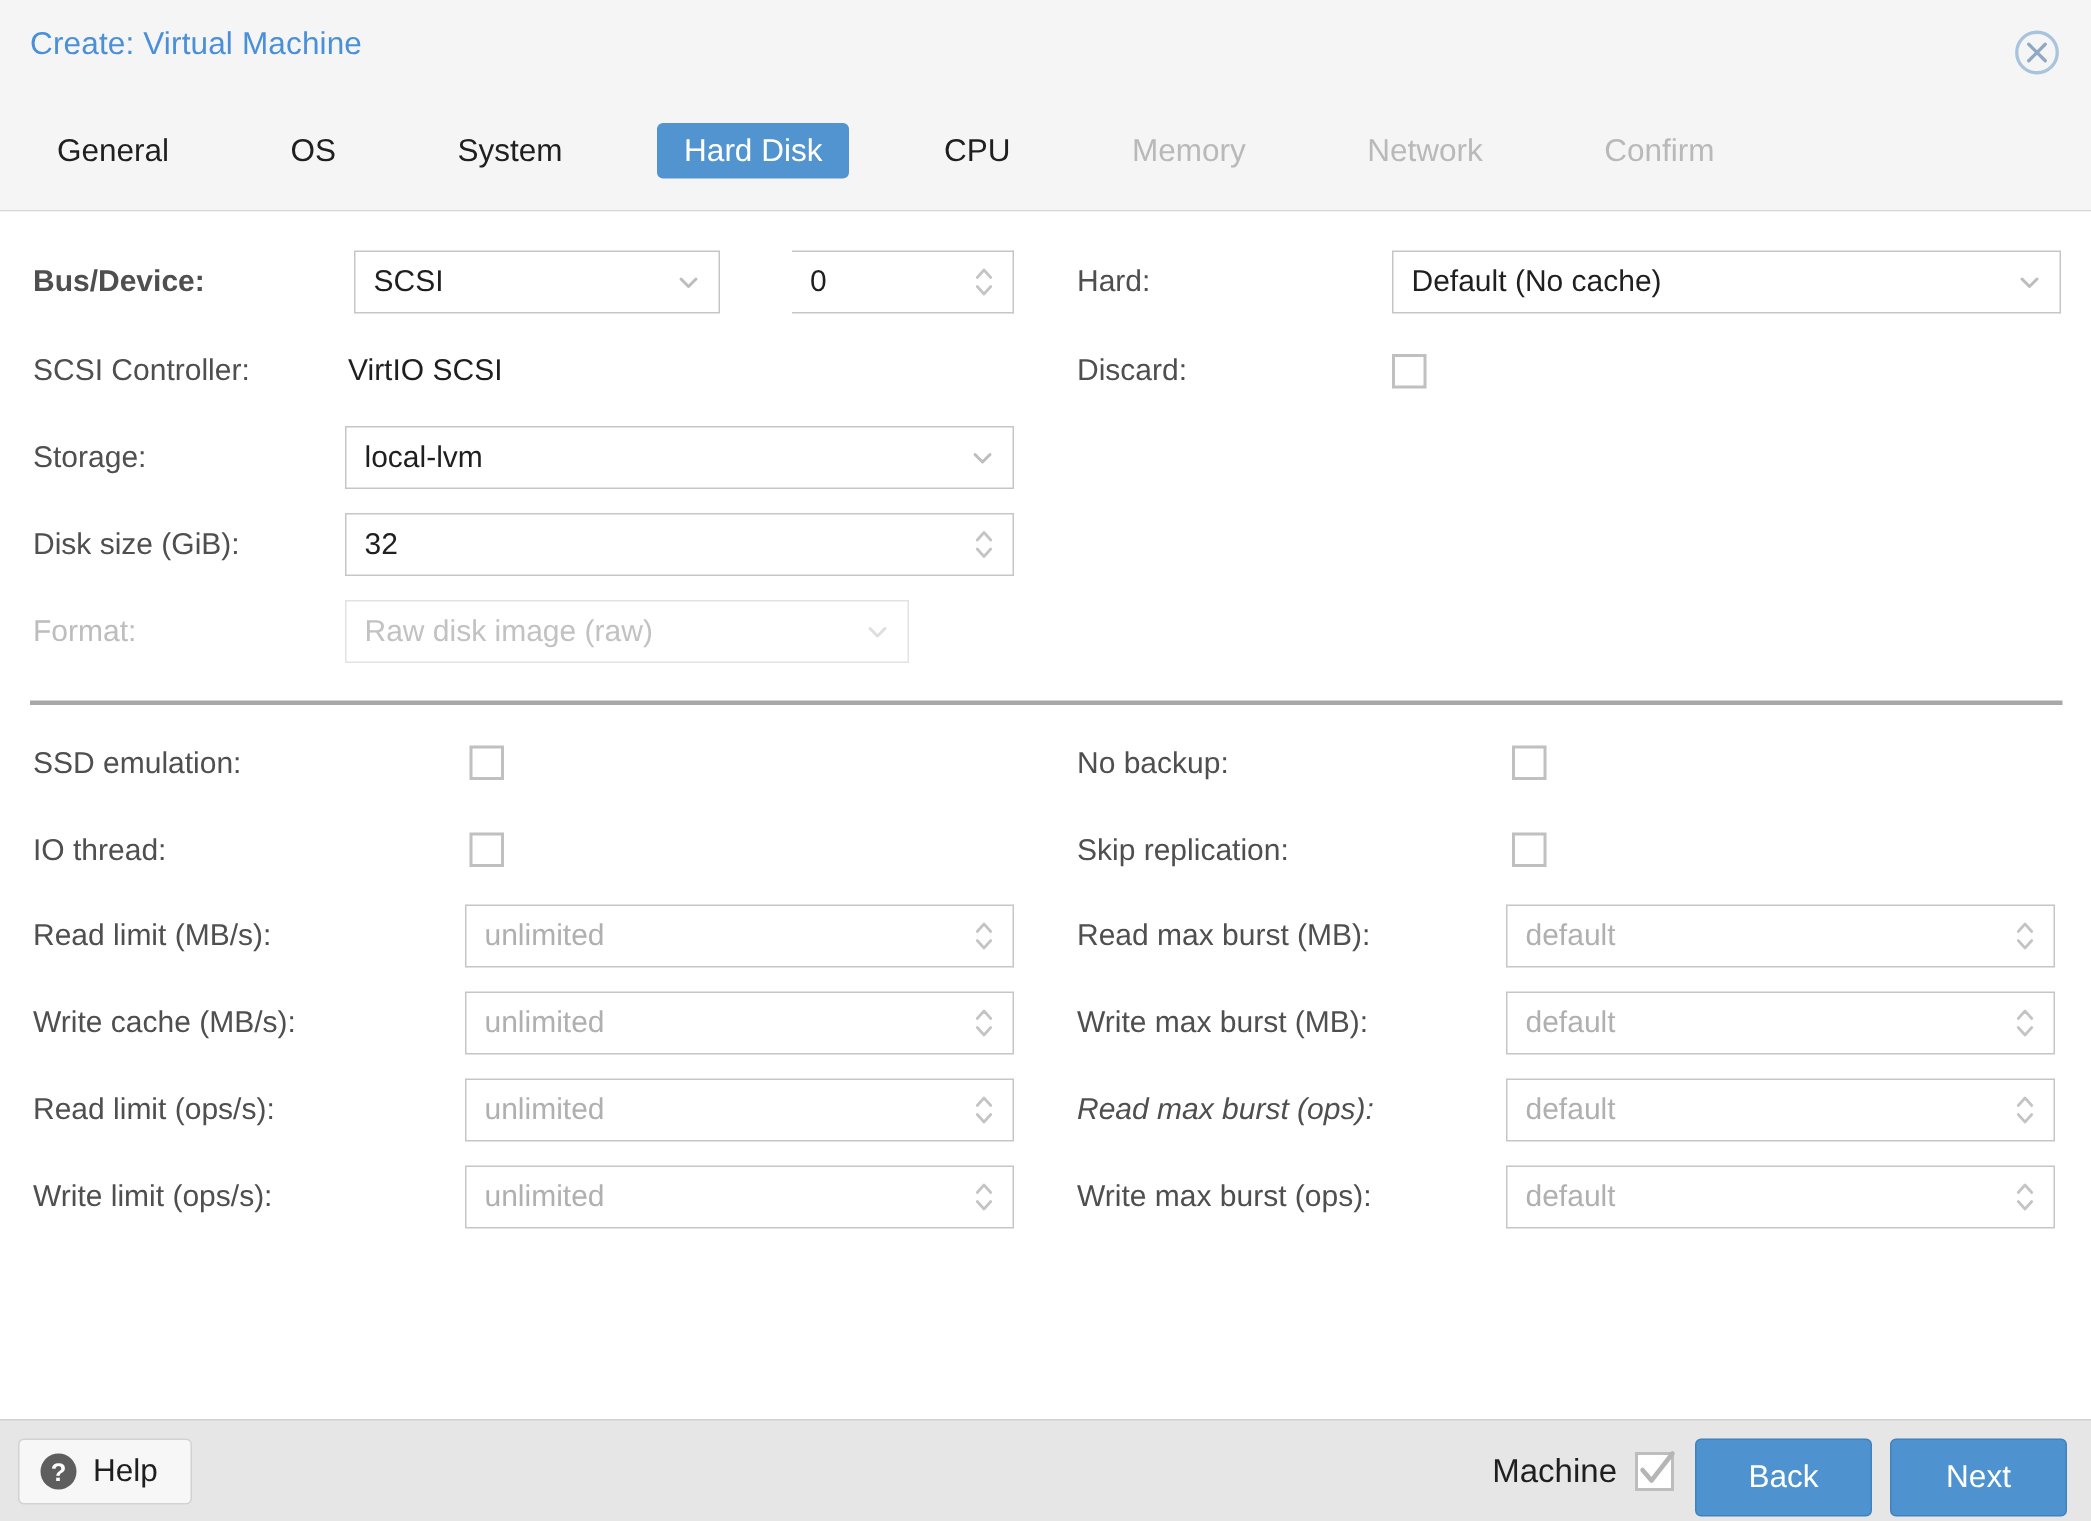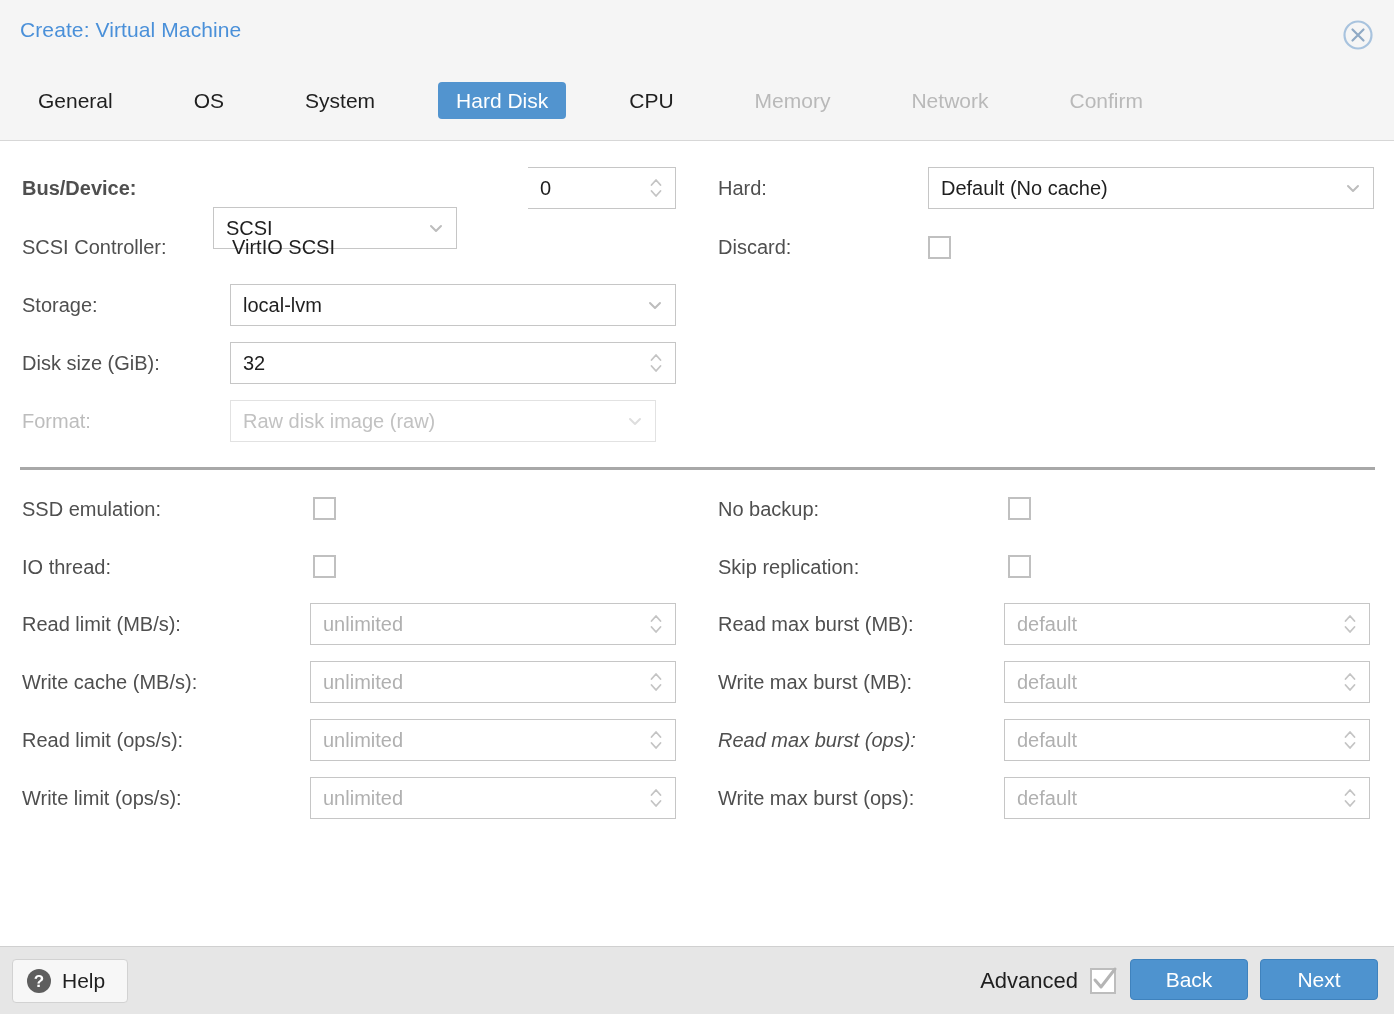--- a/index.html
+++ b/index.html
@@ -178,21 +178,21 @@
   .adv-wrap .adv-lbl { font-size: 22px; color: #1f1f1f; white-space: nowrap; }
   .cbox-checked {
     width: 26px; height: 26px;
     border: 2px solid #bdbdbd;
     background: #ffffff;
     position: relative;
     cursor: pointer;
   }
   .btn-primary {
     position: absolute; top: 12px;
-    height: 41px; width: 118px;
+    height: 52px; width: 118px;
     background: #4e93cf;
     border: 1px solid #3f82bd;
     border-radius: 4px;
     color: #ffffff;
     font-size: 21px;
     font-family: "Liberation Sans", sans-serif;
     display: flex; align-items: center; justify-content: center;
     cursor: pointer;
   }
   #btn-back { right: 146px; }
@@ -225,21 +225,21 @@
     </div>
   </div>
 
   <div class="body">
 
     <div class="col-left">
 
       <div class="row" style="left:22px; top:26px;font-weight:bold;">
         <div class="lbl">Bus/Device:</div>
       </div>
-      <div class="field select" style="position:absolute; left:213px; top:26px; width:244px;margin-top:40px;">
+      <div class="field select" style="position:absolute; left:236px; top:26px; width:244px;">
         <div class="val">SCSI</div>
         <div class="caret">
           <svg width="16" height="16" viewBox="0 0 16 16" aria-hidden="true">
             <path d="M3 6 L8 11 L13 6" fill="none" stroke="#bdbdbd" stroke-width="2" stroke-linecap="round" stroke-linejoin="round"></path>
           </svg>
         </div>
       </div>
       <div class="field" style="position:absolute; left:528px; top:26px; width:148px; border-left:none;">
         <div class="val">0</div>
         <div class="spinner">
@@ -278,21 +278,21 @@
           <svg width="16" height="26" viewBox="0 0 16 26" aria-hidden="true">
             <path d="M3.5 10 L8 5 L12.5 10" fill="none" stroke="#c4c4c4" stroke-width="1.8" stroke-linecap="round" stroke-linejoin="round"></path>
             <path d="M3.5 16 L8 21 L12.5 16" fill="none" stroke="#c4c4c4" stroke-width="1.8" stroke-linecap="round" stroke-linejoin="round"></path>
           </svg>
         </div>
       </div>
 
       <div class="row" style="left:22px; top:259px;">
         <div class="lbl disabled">Format:</div>
       </div>
-      <div class="field select disabled" style="position:absolute; left:230px; top:259px; width:426px;">
+      <div class="field select disabled" style="position:absolute; left:230px; top:259px; width:376px;">
         <div class="val disabled">Raw disk image (raw)</div>
         <div class="caret">
           <svg width="16" height="16" viewBox="0 0 16 16" aria-hidden="true">
             <path d="M3 6 L8 11 L13 6" fill="none" stroke="#dedede" stroke-width="2" stroke-linecap="round" stroke-linejoin="round"></path>
           </svg>
         </div>
       </div>
 
       <div class="row" style="left:22px; top:347px;">
         <div class="lbl">SSD emulation:</div>
@@ -443,21 +443,21 @@
   </div>
 
   <div class="footer">
 
     <div class="help-btn">
       <span class="help-icon">?</span>
       <span class="lbl-txt">Help</span>
     </div>
 
     <div class="adv-wrap">
-      <span class="adv-lbl">Advanced</span>
+      <span class="adv-lbl">Machine</span>
       <span class="cbox-checked">
         <svg width="30" height="30" viewBox="0 0 30 30" style="position:absolute; left:-2px; top:-5px;" aria-hidden="true">
           <path d="M5 15 L11 22 L25 4" fill="none" stroke="#b5b5b5" stroke-width="3" stroke-linecap="round" stroke-linejoin="round"></path>
         </svg>
       </span>
     </div>
 
     <div class="btn-primary" id="btn-back">
       <span>Back</span>
     </div>

